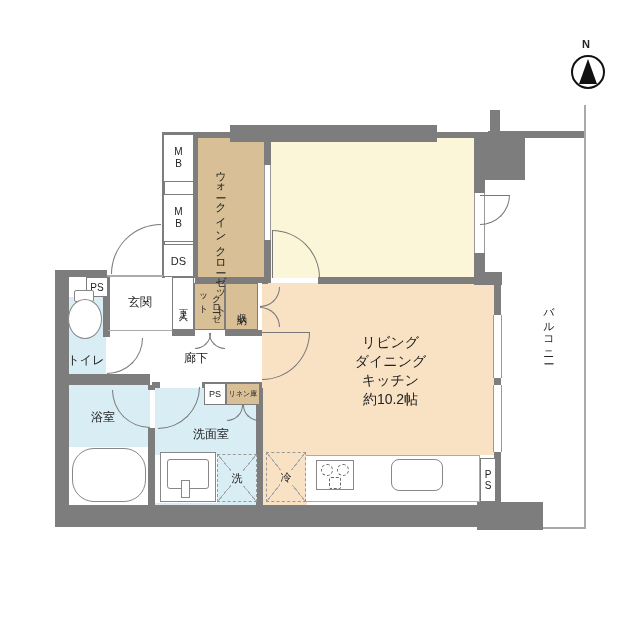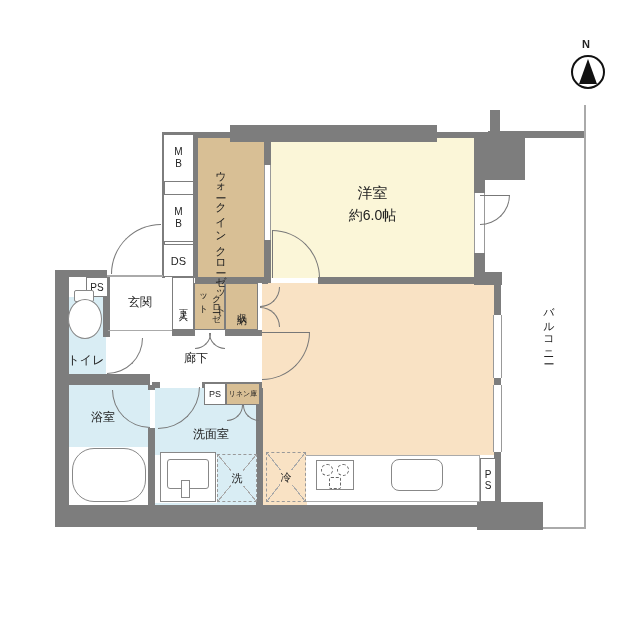--- a/index.html
+++ b/index.html
@@ -153,23 +153,25 @@
   <div class="arc a-br" style="left:158px;top:387px;width:42px;height:42px;"></div>
   <div class="arc a-br" style="left:260px;top:287px;width:20px;height:20px;"></div>
   <div class="arc a-tr" style="left:260px;top:307px;width:20px;height:20px;"></div>
   <div class="arc a-br" style="left:195px;top:333px;width:16px;height:16px;"></div>
   <div class="arc a-bl" style="left:209px;top:333px;width:16px;height:16px;"></div>
   <div class="arc a-br" style="left:227px;top:405px;width:16px;height:16px;"></div>
   <div class="arc a-bl" style="left:243px;top:405px;width:16px;height:16px;"></div>
   <div class="arc a-br" style="left:480px;top:195px;width:30px;height:30px;"></div>
   <div class="leaf" style="left:480px;top:195px;width:30px;height:1px;"></div>
 
-  <div class="label center" style="left:300px;top:182px;width:145px;line-height:1.35;">
-    <span style="font-size:15px;">洋室</span><br>
-    <span style="font-size:14px;">約6.0帖</span>
+  <div class="label center" style="left:318px;top:333px;width:145px;font-size:14px;line-height:1.35;">
+    <span>リビング</span><br>
+    <span>ダイニング</span><br>
+    <span>キッチン</span><br>
+    <span>約10.2帖</span>
   </div>
   <div class="label vlabel" style="left:213px;top:163px;height:88px;font-size:11px;letter-spacing:2px;line-height:15px;">ウォークインクローゼット</div>
   <div class="label center" style="left:112px;top:294px;width:56px;font-size:12px;">玄関</div>
   <div class="label center" style="left:170px;top:350px;width:52px;font-size:12px;">廊下</div>
   <div class="label center" style="left:62px;top:352px;width:48px;font-size:12px;">トイレ</div>
   <div class="label center" style="left:77px;top:409px;width:52px;font-size:12px;">浴室</div>
   <div class="label center" style="left:179px;top:426px;width:64px;font-size:12px;">洗面室</div>
   <div class="label vlabel" style="left:541px;top:300px;font-size:11px;letter-spacing:2px;">バルコニー</div>
 
   <div class="label" style="left:582px;top:38px;font-size:11px;font-weight:bold;">N</div>

